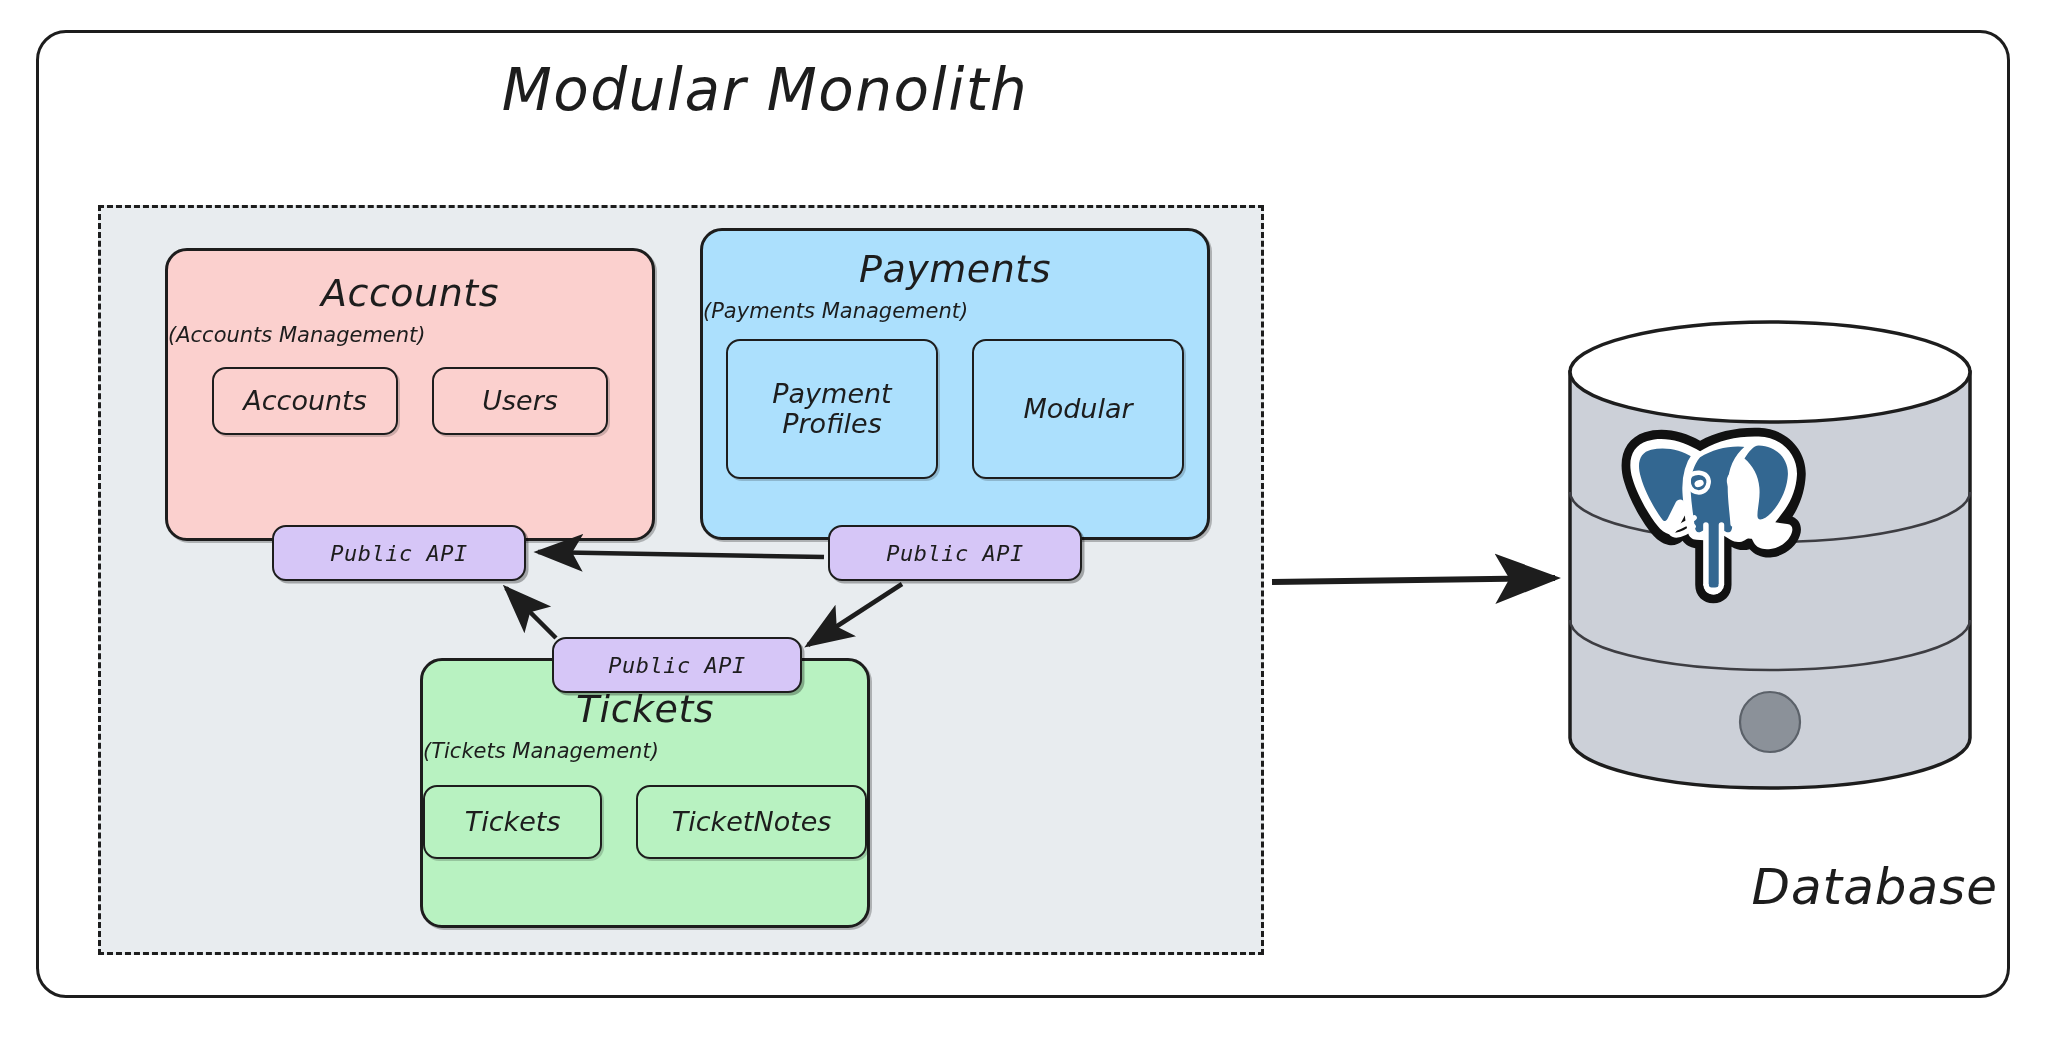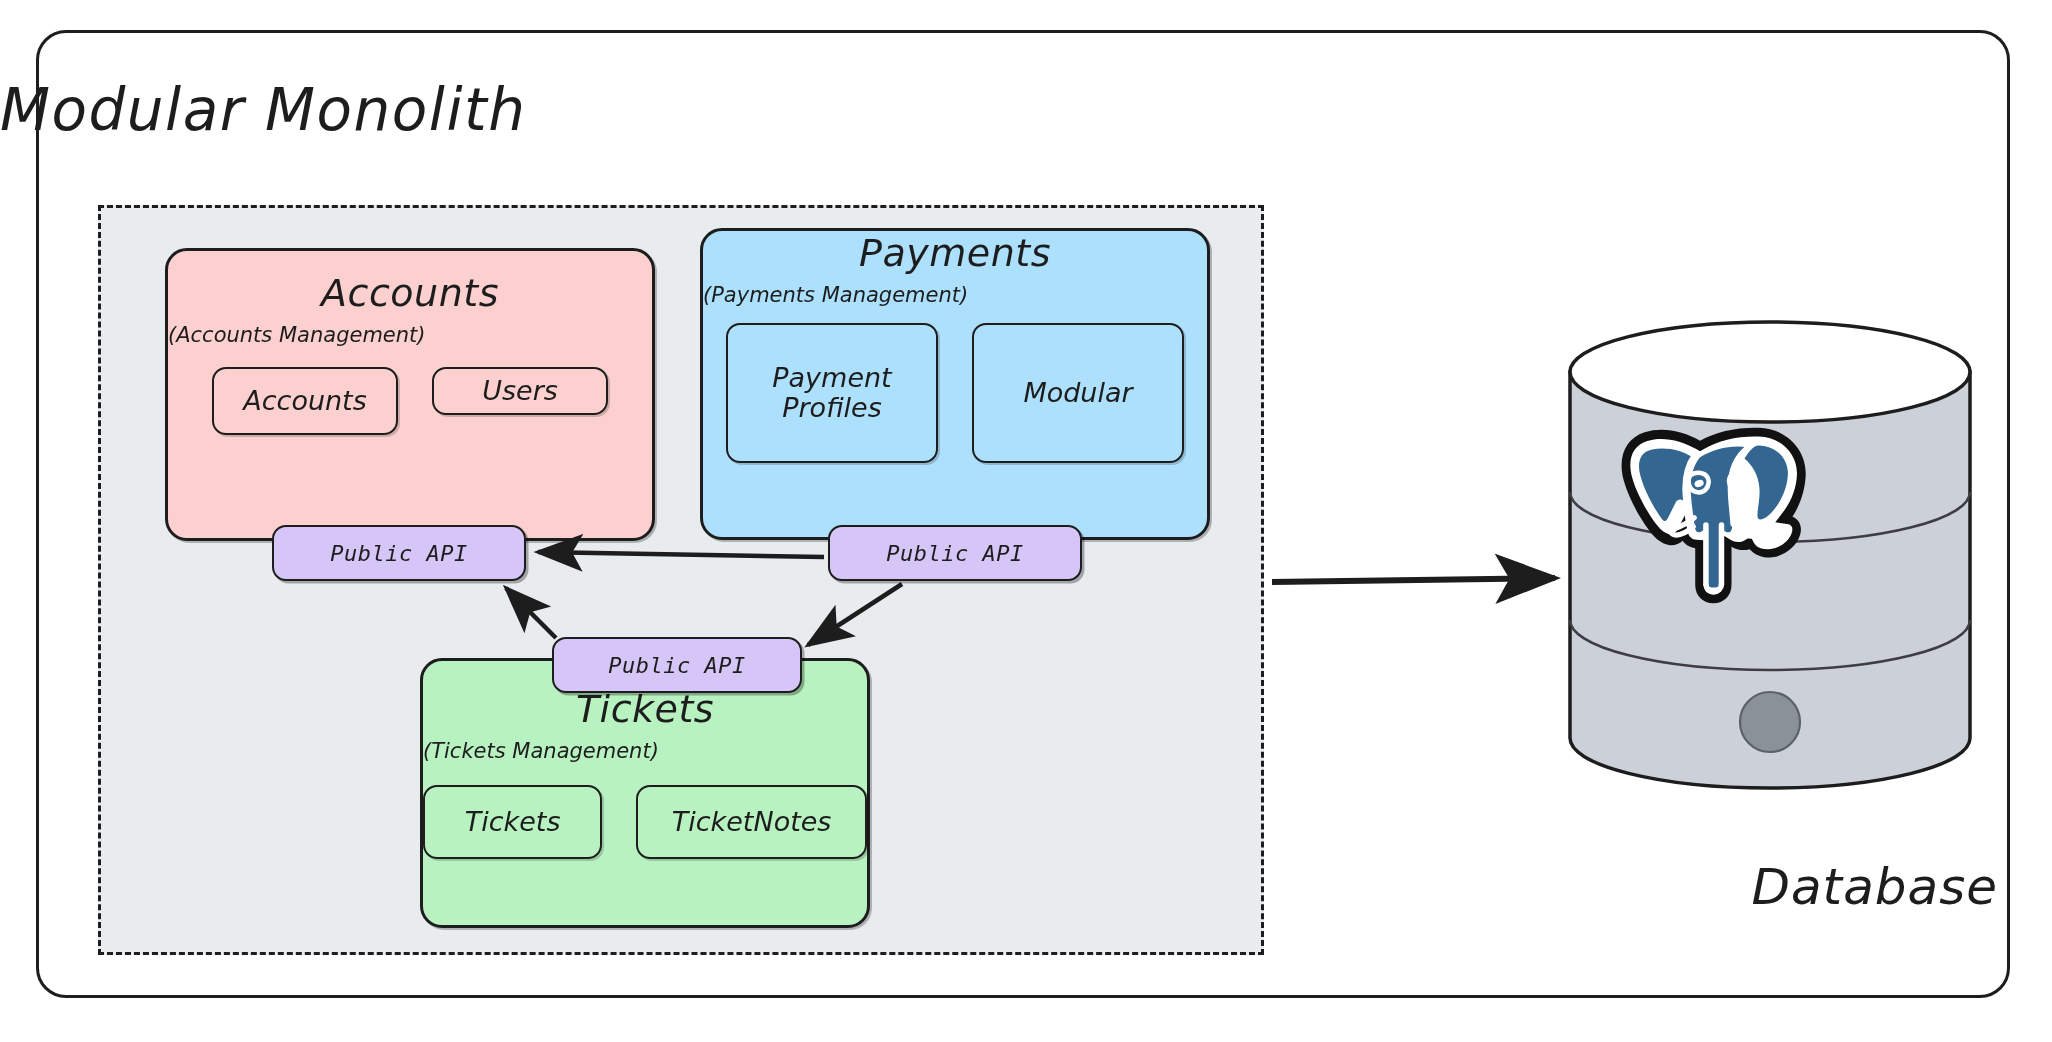--- a/index.html
+++ b/index.html
@@ -32,23 +32,23 @@
     height: 968px;
     border: 3px solid #1d1d1d;
     border-radius: 30px;
     background: #ffffff;
     box-sizing: border-box;
   }
 
   .diagram-title {
     position: absolute;
     left: 0;
-    top: 76px;
+    top: 56px;
     width: 1530px;
-    text-align: left;
+    text-align: center;
     font-family: "DejaVu Sans", sans-serif;
     font-size: 58px;
     font-weight: 400;
     color: #1d1d1d;
     letter-spacing: 1.5px;
     font-style: italic;
   }
 
   
   .monolith-container {
@@ -96,21 +96,21 @@
   }
 
   .module-title {
     text-align: center;
     font-size: 38px;
     font-style: italic;
     color: #1d1d1d;
     margin-top: 20px;
     letter-spacing: 0.5px;
   }
-  .module-payments .module-title { margin-top: 0; }
+  .module-payments .module-title { margin-top: 16px; }
   .module-tickets .module-title { margin-top: 26px; }
 
   .module-subtitle {
     text-align: left;
     font-size: 21px;
     font-style: italic;
     color: #1d1d1d;
     margin-top: 8px;
   }
 
@@ -134,21 +134,21 @@
     font-size: 27px;
     font-style: italic;
     color: #1d1d1d;
     padding: 0 14px;
     box-sizing: border-box;
     line-height: 1.12;
     box-shadow: 2px 2px 0 rgba(0,0,0,0.18);
   }
 
   .entity-accounts  { width: 186px; height: 68px; }
-  .entity-users     { width: 176px; height: 48px; }
+  .entity-users     { width: 176px; height: 68px; }
   .entity-payprof   { width: 212px; height: 140px; }
   .entity-invoices  { width: 212px; height: 140px; }
   .entity-tickets   { width: 186px; height: 74px; }
   .entity-ticketnt  { width: 240px; height: 74px; }
 
   
   .api-pill {
     position: absolute;
     background: #d6c6f7;
     border: 2.5px solid #1d1d1d;

